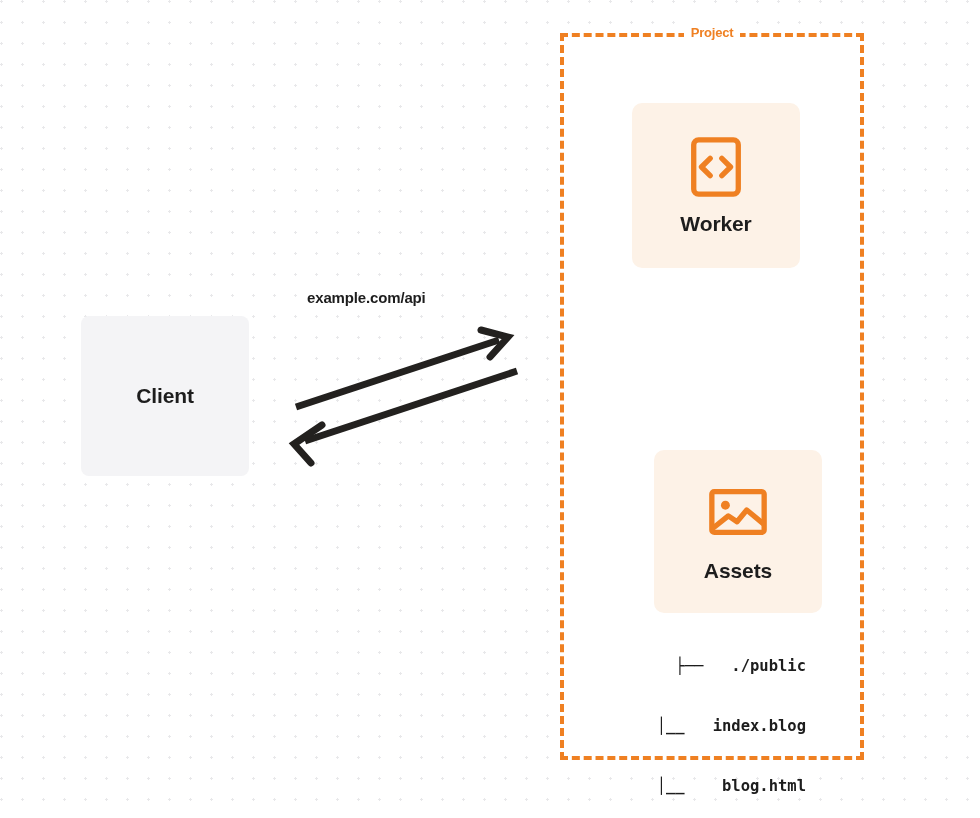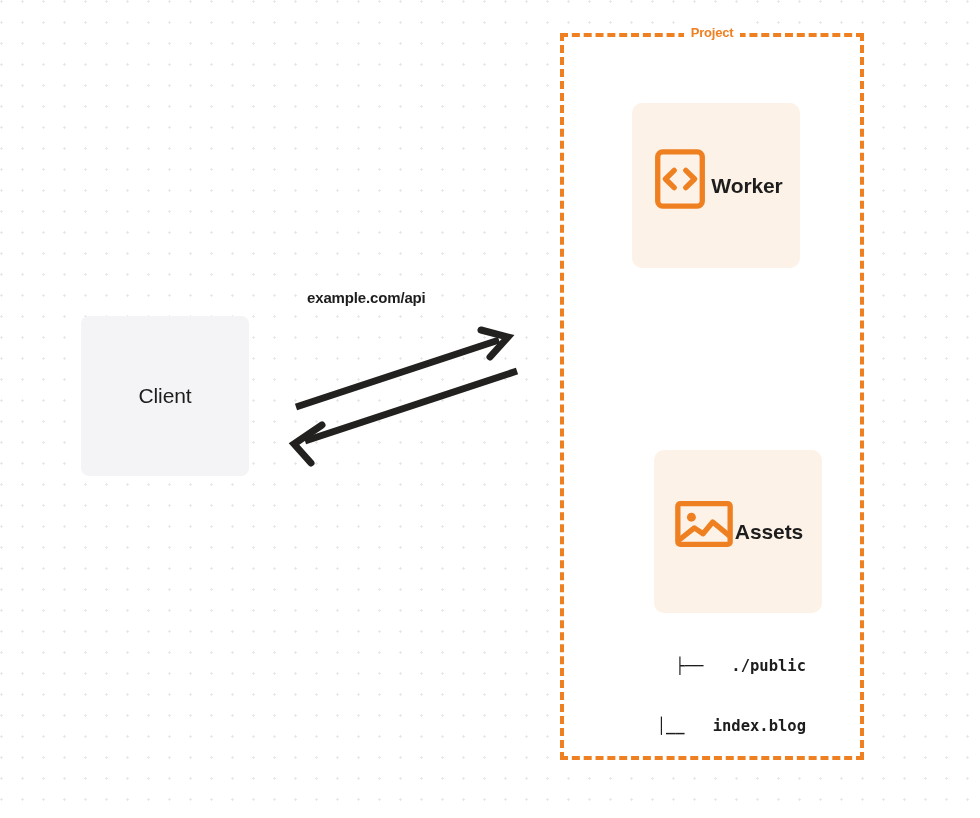--- a/index.html
+++ b/index.html
@@ -32,21 +32,21 @@
     width: 168px;
     height: 160px;
     background: #f4f4f6;
     border-radius: 8px;
     display: flex;
     align-items: center;
     justify-content: center;
   }
   .client-label {
     font-size: 21px;
-    font-weight: normal;
+    font-weight: bold;
     color: #1d1d1d;
     letter-spacing: -0.1px;
   }
 
   
   .project-box {
     position: absolute;
     left: 560px;
     top: 33px;
     width: 304px;
@@ -73,20 +73,21 @@
     letter-spacing: -0.2px;
     line-height: 26px;
   }
 
   
   .card {
     position: absolute;
     background: #fdf2e7;
     border-radius: 10px;
     display: flex;
+    flex-direction: column;
     align-items: center;
     justify-content: center;
   }
   .card-worker {
     left: 632px;
     top: 103px;
     width: 168px;
     height: 165px;
   }
   .card-assets {
@@ -189,16 +190,17 @@
       <rect x="5" y="11" width="54" height="42" rx="2.5" ry="2.5" fill="none" stroke="#ef8022" stroke-width="5.5"></rect>
       <circle cx="19" cy="25" r="4.6" fill="#ef8022"></circle>
       <polyline points="7,48 22,36 31,42 41,30 58,44" fill="none" stroke="#ef8022" stroke-width="5.5" stroke-linecap="round" stroke-linejoin="round"></polyline>
     </svg>
     <div class="card-label">Assets</div>
   </div>
 
   <div class="file-tree">
     <span class="tree-row">├──   ./public</span>
     <span class="tree-row">│__   index.blog</span>
+    <span class="tree-row">│__    blog.html</span>
     
   </div>
 
 </div>
 
 </body></html>

